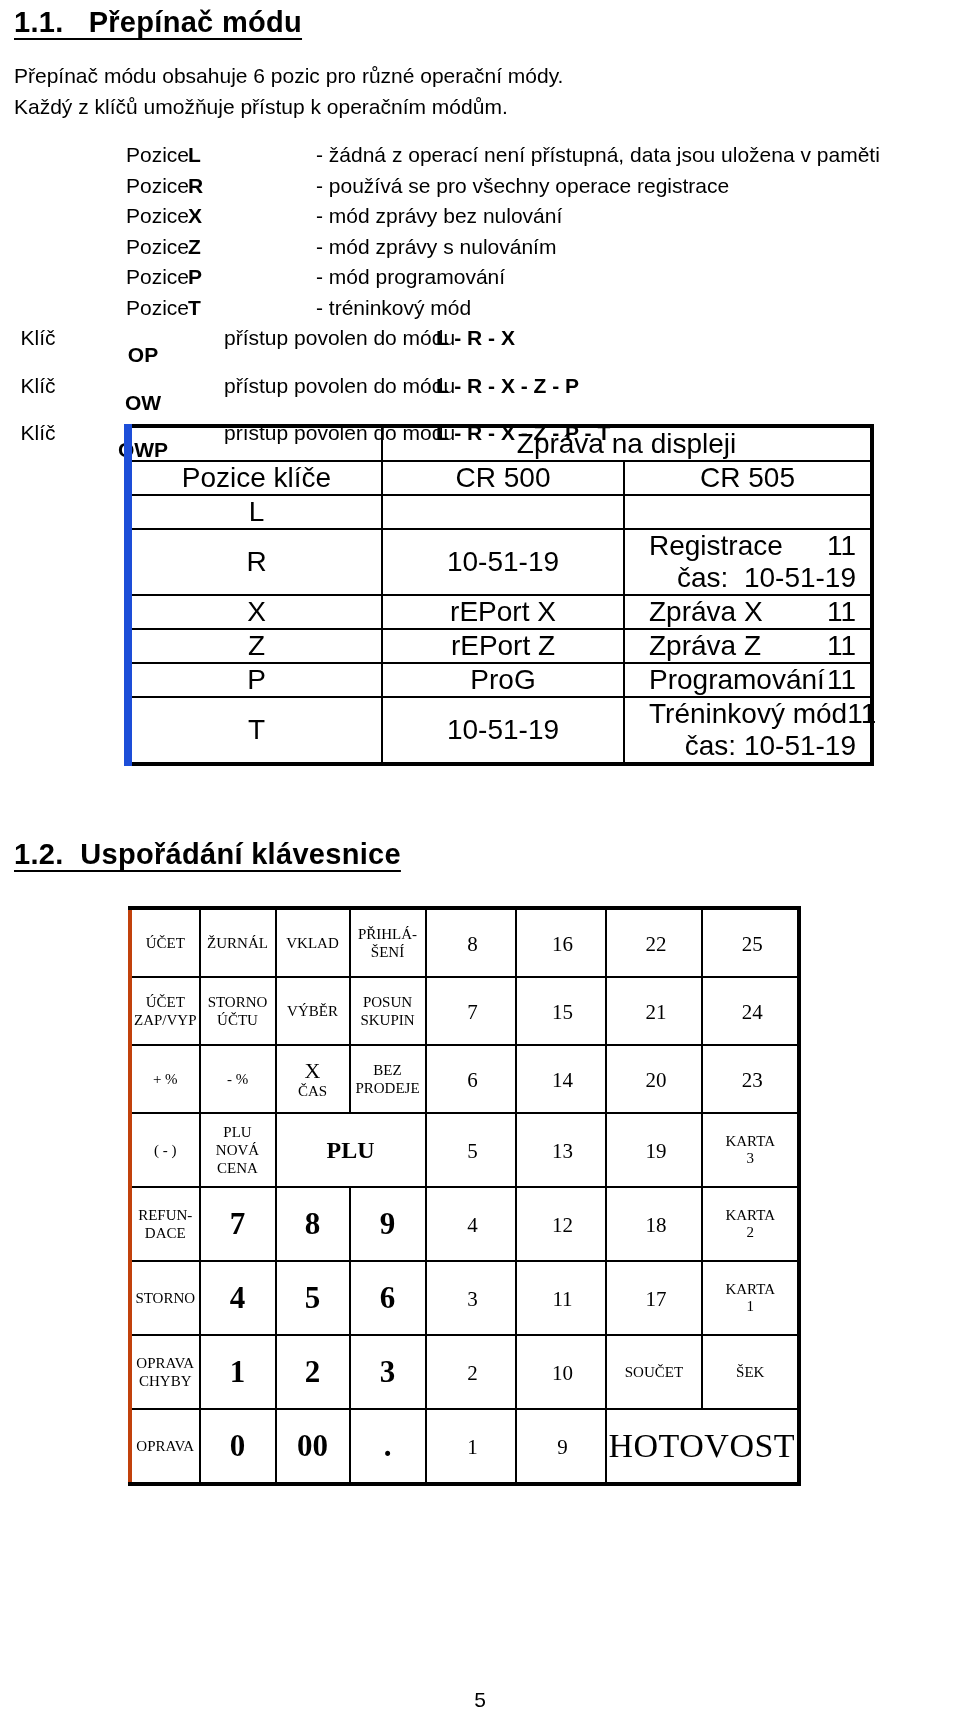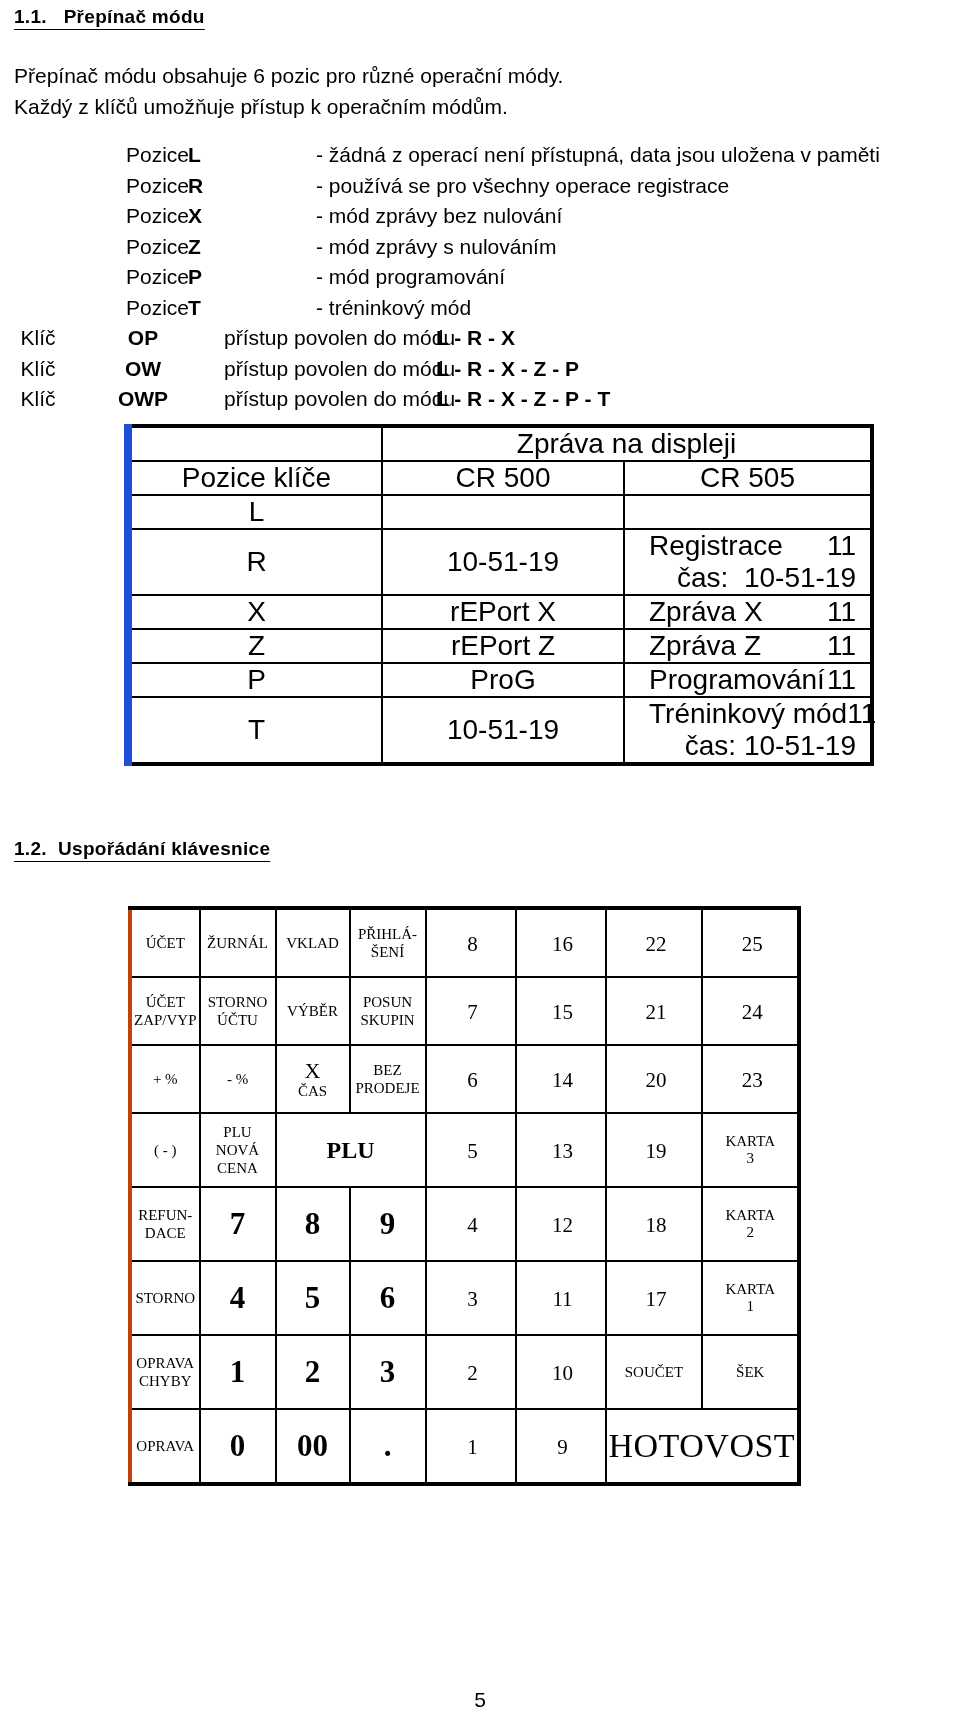--- a/index.html
+++ b/index.html
@@ -20,21 +20,21 @@
     position: relative;
     width: 960px;
     height: 1720px;
     box-sizing: border-box;
     padding: 0 14px;
   }
 
   
   h2.section-heading {
     font-family: "Liberation Sans", sans-serif;
-    font-size: 19px;
+    font-size: 29px;
     font-weight: bold;
     margin: 0;
     padding: 0;
     text-decoration: underline;
     text-underline-offset: 6px;
     letter-spacing: 0.3px;
     white-space: pre;
   }
   #heading-1-1 { position: absolute; left: 14px; top: 6px; }
   #heading-1-2 { position: absolute; left: 14px; top: 838px; }
@@ -65,21 +65,21 @@
   
   .klic-list {
     position: absolute;
     left: 14px;
     top: 323px;
     font-size: 21px;
     line-height: 30.5px;
   }
   .klic-row { display: flex; white-space: pre; text-align: center; }
   .klic-label { width: 48px; }
-  .klic-code { width: 162px; font-weight: bold; }
+  .klic-code { width: 162px; font-weight: bold; margin-top: 17px; }
   .klic-text { width: 212px; }
   .klic-modes { font-weight: bold; }
 
   
   .msg-table-wrap {
     position: absolute;
     left: 124px;
     top: 424px;
     width: 744px;
   }

